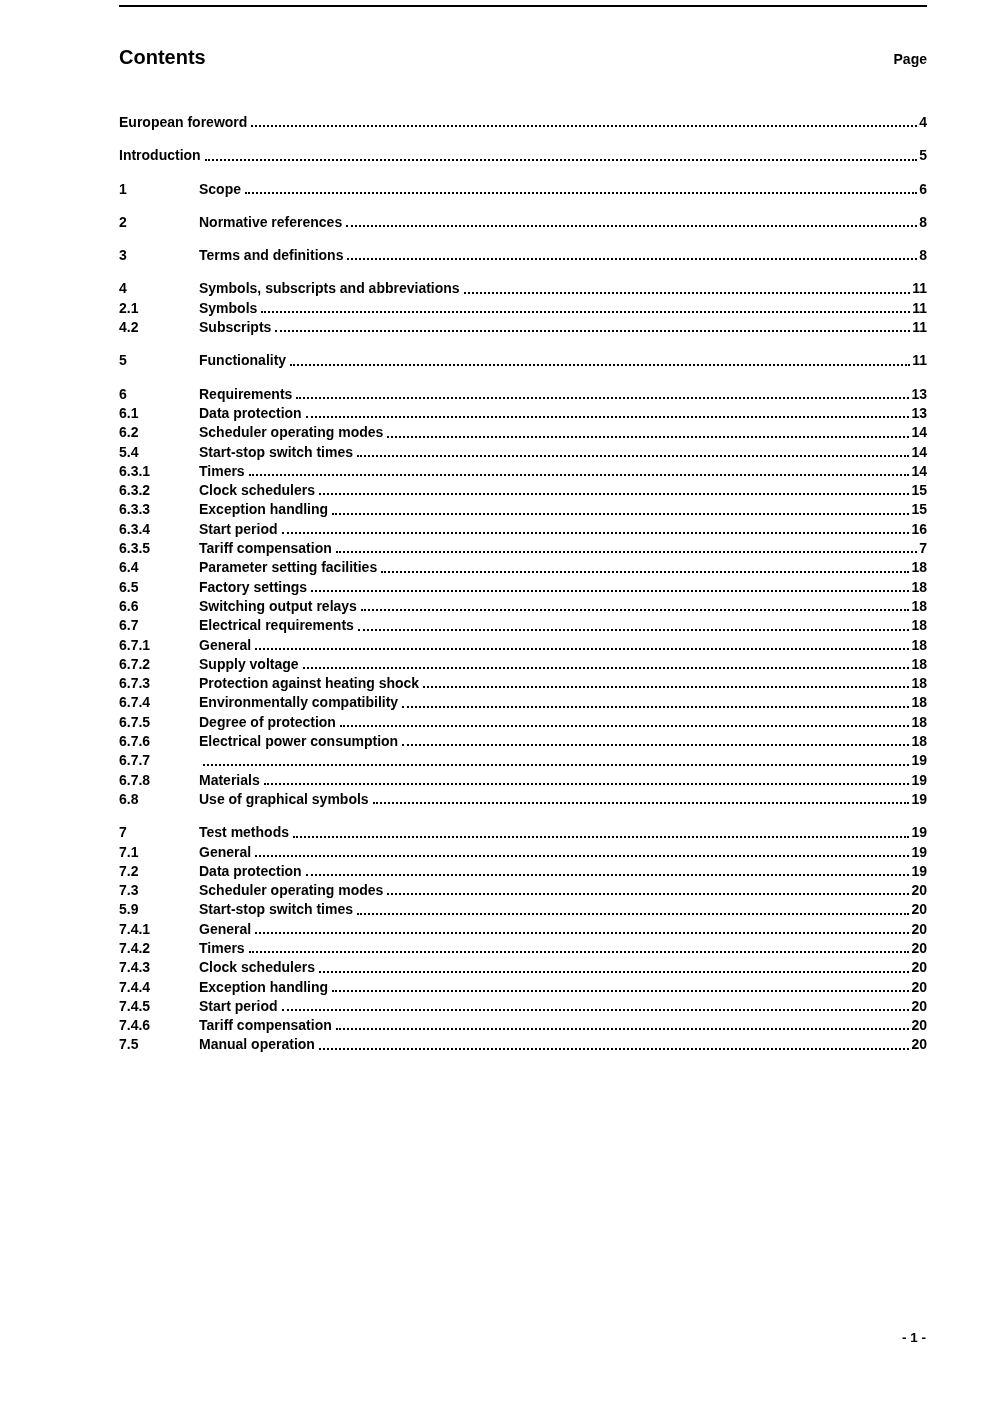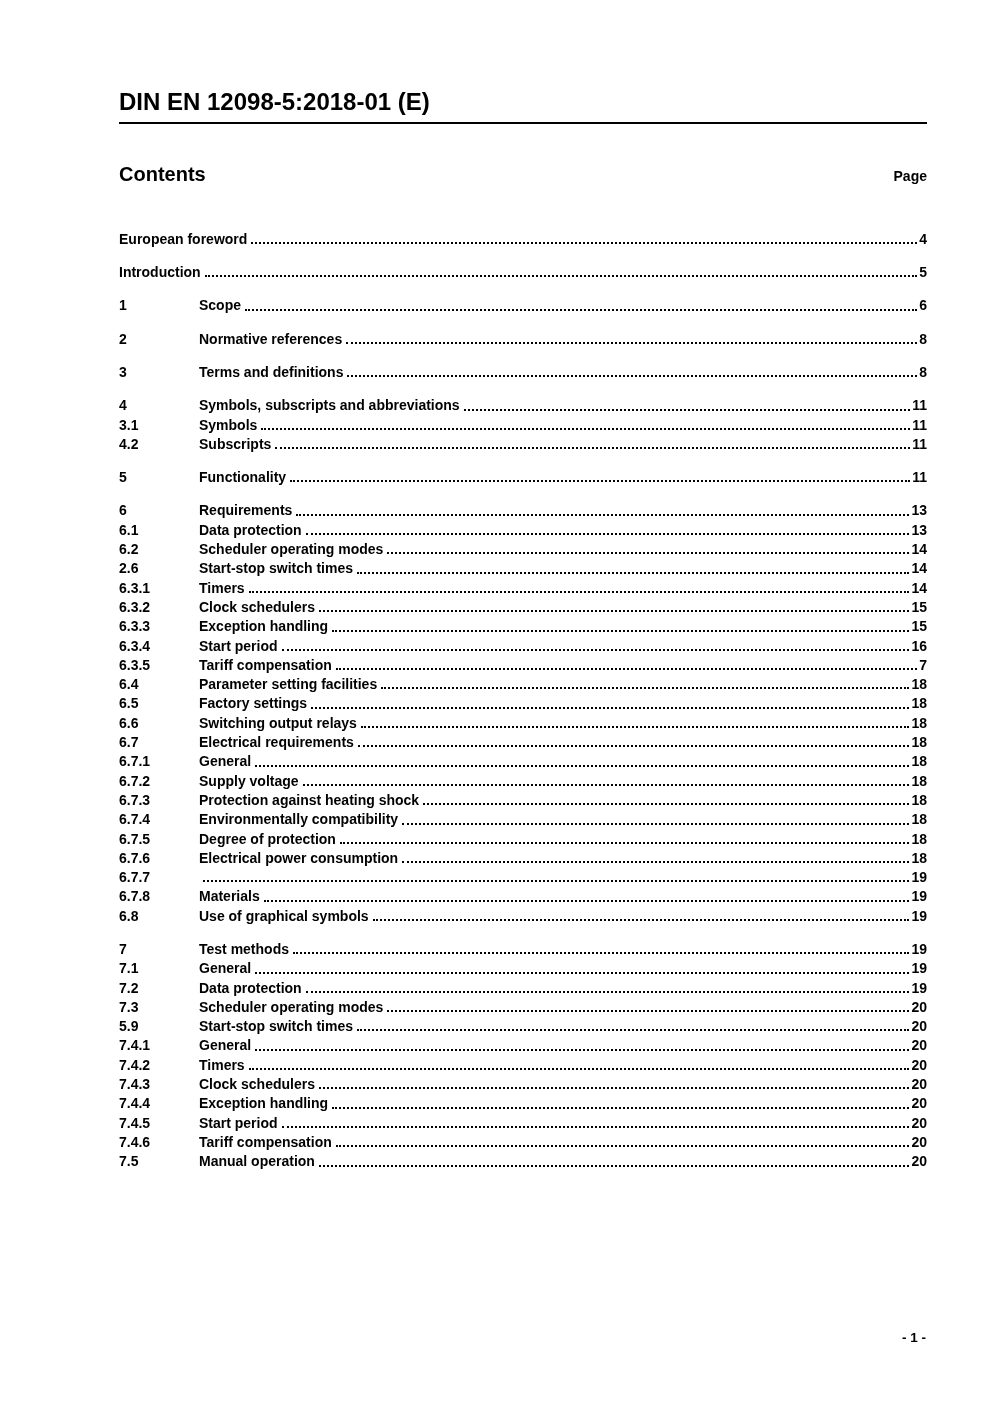--- a/index.html
+++ b/index.html
@@ -87,21 +87,20 @@
     font-size: 13.5px;
     font-weight: bold;
   }
 </style>
 </head>
 <body>
 
 <div class="page">
   <div class="content">
 
-    <h1 class="doc-title">DIN EN 12098-5:2018-01 (E)</h1>
 
 
     <div class="rule"></div>
 
     <div class="contents-header">
       <span class="contents-title">Contents</span>
       <span class="page-label">Page</span>
     </div>
 
     <div class="toc" id="toc">
@@ -135,21 +134,21 @@
     <span class="toc-leader"></span>
     <span class="toc-page">8</span>
   </div>
         <div class="toc-row lvl1">
     <span class="toc-num">4</span>
     <span class="toc-title">Symbols, subscripts and abbreviations</span>
     <span class="toc-leader"></span>
     <span class="toc-page">11</span>
   </div>
         <div class="toc-row lvl2">
-    <span class="toc-num">3.1</span>
+    <span class="toc-num">2.1</span>
     <span class="toc-title">Symbols</span>
     <span class="toc-leader"></span>
     <span class="toc-page">11</span>
   </div>
         <div class="toc-row lvl2">
     <span class="toc-num">4.2</span>
     <span class="toc-title">Subscripts</span>
     <span class="toc-leader"></span>
     <span class="toc-page">11</span>
   </div>
@@ -171,21 +170,21 @@
     <span class="toc-leader"></span>
     <span class="toc-page">13</span>
   </div>
         <div class="toc-row lvl2">
     <span class="toc-num">6.2</span>
     <span class="toc-title">Scheduler operating modes</span>
     <span class="toc-leader"></span>
     <span class="toc-page">14</span>
   </div>
         <div class="toc-row lvl2">
-    <span class="toc-num">2.6</span>
+    <span class="toc-num">5.4</span>
     <span class="toc-title">Start-stop switch times</span>
     <span class="toc-leader"></span>
     <span class="toc-page">14</span>
   </div>
         <div class="toc-row lvl2">
     <span class="toc-num">6.3.1</span>
     <span class="toc-title">Timers</span>
     <span class="toc-leader"></span>
     <span class="toc-page">14</span>
   </div>

